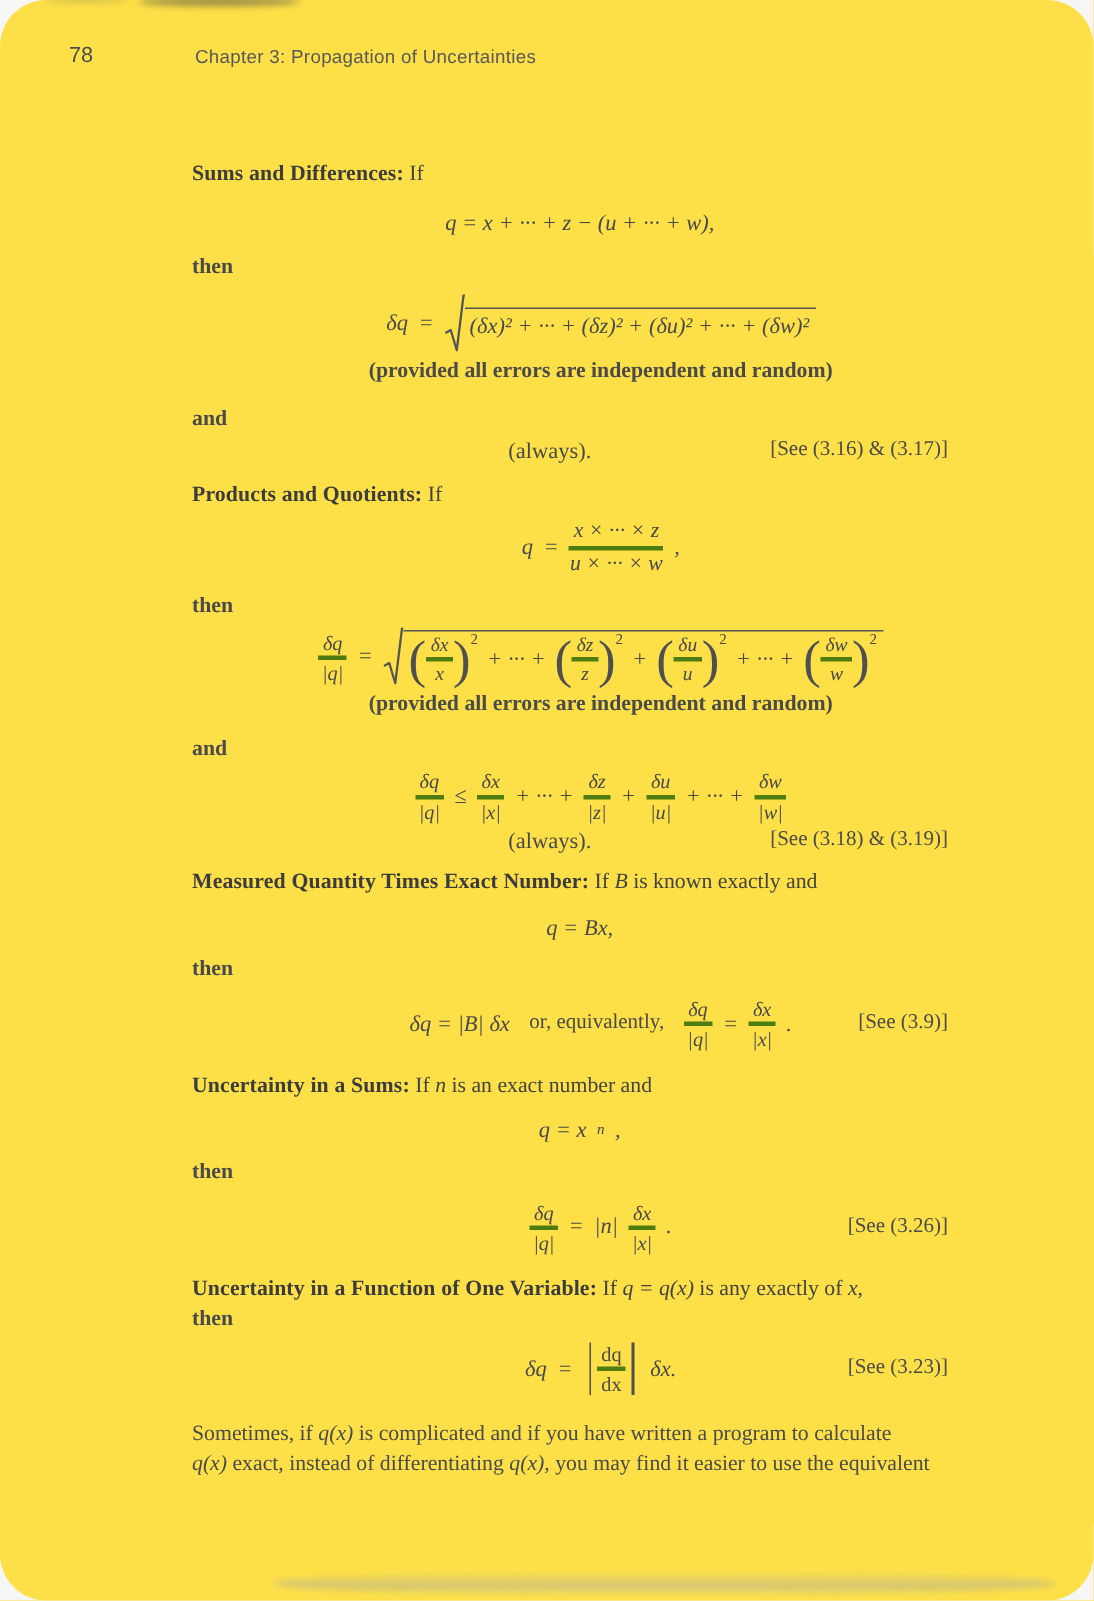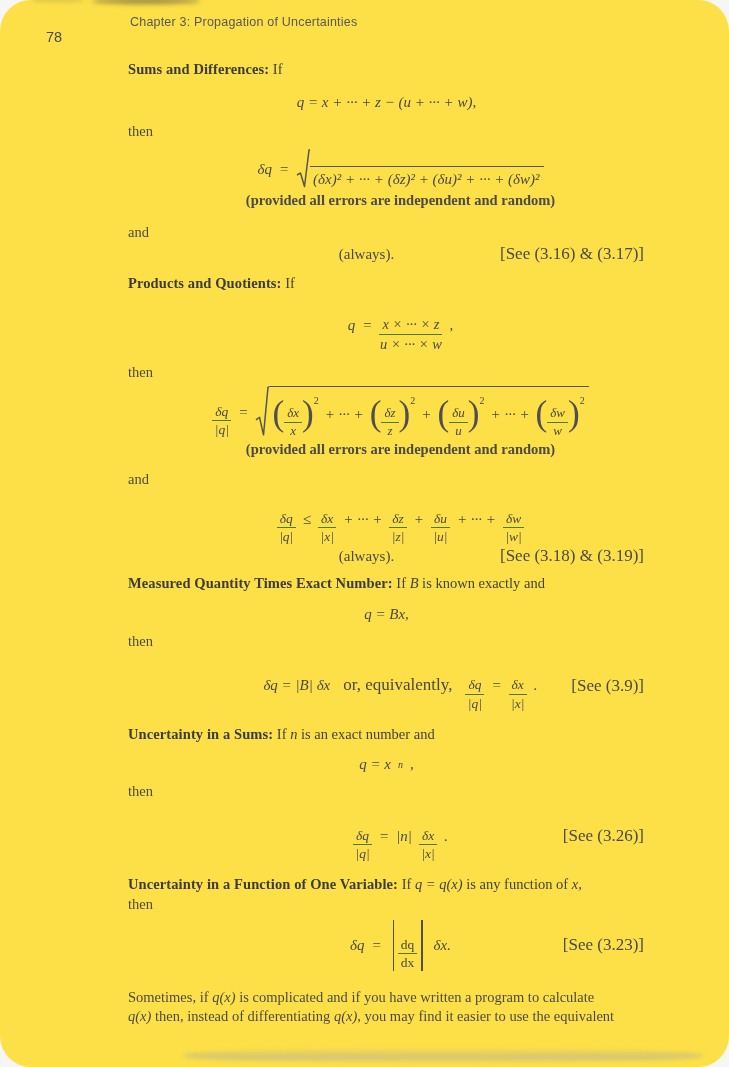--- a/index.html
+++ b/index.html
@@ -24,62 +24,62 @@
   .shadow-bottom {
     position: absolute; bottom: 4px; left: 183px; width: 520px; height: 15px;
     background: linear-gradient(to bottom, rgba(190,190,186,0.05), rgba(168,168,163,0.5) 65%, rgba(205,205,200,0.15));
     filter: blur(2px); border-radius: 45%;
   }
   .pagenum {
     position: absolute; top: 29px; left: 46px;
     font-family: "Liberation Sans", sans-serif; font-size: 14.5px; color: #4c4c4c;
   }
   .runhead {
-    position: absolute; top: 15px; left: 130px;
+    position: absolute; top: 31px; left: 130px;
     font-family: "Liberation Sans", sans-serif; font-size: 12.5px; color: #585858; letter-spacing: 0.2px;
   }
   .content {
     position: absolute; left: 128px; top: 60px; width: 517px;
     font-size: 14.5px; line-height: 1.35;
   }
-  .hline { color: #424242; white-space: nowrap; }
+  .hline { color: #424242; white-space: nowrap; margin-top: 47px; }
   .hline b { font-weight: bold; color: #3c3c3c; letter-spacing: 0.1px; }
-  .lab { color: #4a4a4a; }
+  .lab { color: #4a4a4a; font-weight: bold; }
   .math { font-style: italic; }
   .rom { font-style: normal; }
   .eqrow {
     position: relative; display: flex; justify-content: center; align-items: center;
     gap: 7px; font-size: 15px; padding-left: 28px;
   }
   .eqrow.noshift { padding-left: 0; }
   .cline { text-align: center; padding-left: 28px; color: #4a4a4a; font-weight: bold; }
   .see {
-    position: absolute; right: 1px; top: 50%; transform: translateY(-50%);
-    font-style: normal; font-size: 17px; color: #4a4a4a; white-space: nowrap;
+    position: absolute; right: 13px; top: 50%; transform: translateY(-50%);
+    font-style: normal; font-size: 14px; color: #4a4a4a; white-space: nowrap;
   }
   .alw { position: relative; left: -20px; }
   .frac { display: inline-flex; flex-direction: column; align-items: center; line-height: 1.12; font-size: 13.5px; }
-  .frac .num { border-bottom: 1px solid #4d7c0f; padding: 0 3px 1px; margin-top: 17px; }
+  .frac .num { border-bottom: 3px solid #4d7c0f; padding: 0 3px 1px; }
   .frac .den { padding-top: 1px; }
   .frac.fz15 { font-size: 14.5px; }
   .frac.sm { font-size: 13px; }
-  .sqrt { display: inline-flex; align-items: flex-end; }
+  .sqrt { display: inline-flex; align-items: center; }
   .sqrt svg { width: 14px; display: block; align-self: stretch; }
   .radicand {
     border-top: 1.3px solid #555; padding: 2px 4px 0 3px;
     display: inline-flex; align-items: center; gap: 6px; white-space: nowrap;
   }
   .term { display: inline-flex; align-items: center; }
   .bigp { font-size: 235%; line-height: 0; font-style: normal; font-weight: 300; color: #4f4f4f; }
   .psup { font-size: 10px; position: relative; top: -13px; left: 0px; font-style: normal; }
   .op { white-space: nowrap; }
   .absgroup { display: inline-flex; align-items: stretch; }
   .vbar { width: 1.2px; background: #4f4f4f; margin: 0 4px; }
   .dfrac { font-style: normal; }
-  .midtxt { margin: 0 6px; font-size: 17px; }
+  .midtxt { margin: 0 6px; font-size: 14px; }
   .para { white-space: nowrap; color: #4a4a4a; }
   .mt1{margin-top:1px}.mt2{margin-top:2px}.mt4{margin-top:4px}.mt6{margin-top:6px}.mt8{margin-top:8px}.mt9{margin-top:9px}
   .mt10{margin-top:10px}.mt11{margin-top:11px}.mt12{margin-top:12px}.mt14{margin-top:14px}
   .mt17{margin-top:17px}
 </style>
 </head>
 <body>
 
 <div class="page">
   <div class="smudge-top"></div>
@@ -266,37 +266,37 @@
       <span>=</span>
       <span>|n|</span>
       <span class="frac">
           <span class="num">δx</span>
           <span class="den">|x|</span>
         </span>
       <span>.</span>
       <span class="see">[See (3.26)]</span>
     </div>
 
-    <div class="hline mt14"><b>Uncertainty in a Function of One Variable:</b> <span>If</span> <i>q = q(x)</i> <span>is any function of</span> <i>x,</i></div>
+    <div class="hline mt14"><b>Uncertainty in a Function of One Variable:</b> <span>If</span> <i>q = q(x)</i> <span>is any exactly of</span> <i>x,</i></div>
     <div class="lab">then</div>
 
     <div class="eqrow math mt6">
       <span>δq</span>
       <span>=</span>
       <span class="absgroup">
         <span class="vbar"></span>
         <span class="frac dfrac">
             <span class="num">dq</span>
             <span class="den">dx</span>
           </span>
         <span class="vbar"></span>
       </span>
       <span>δx.</span>
       <span class="see">[See (3.23)]</span>
     </div>
 
     <div class="para mt17">
       <div><span>Sometimes, if</span> <i>q(x)</i> <span>is complicated and if you have written a program to calculate</span></div>
-      <div><i>q(x)</i> <span>then, instead of differentiating</span> <i>q(x),</i> <span>you may find it easier to use the equivalent</span></div>
+      <div><i>q(x)</i> <span>exact, instead of differentiating</span> <i>q(x),</i> <span>you may find it easier to use the equivalent</span></div>
     </div>
 
   </div>
 </div>
 
 </body></html>

